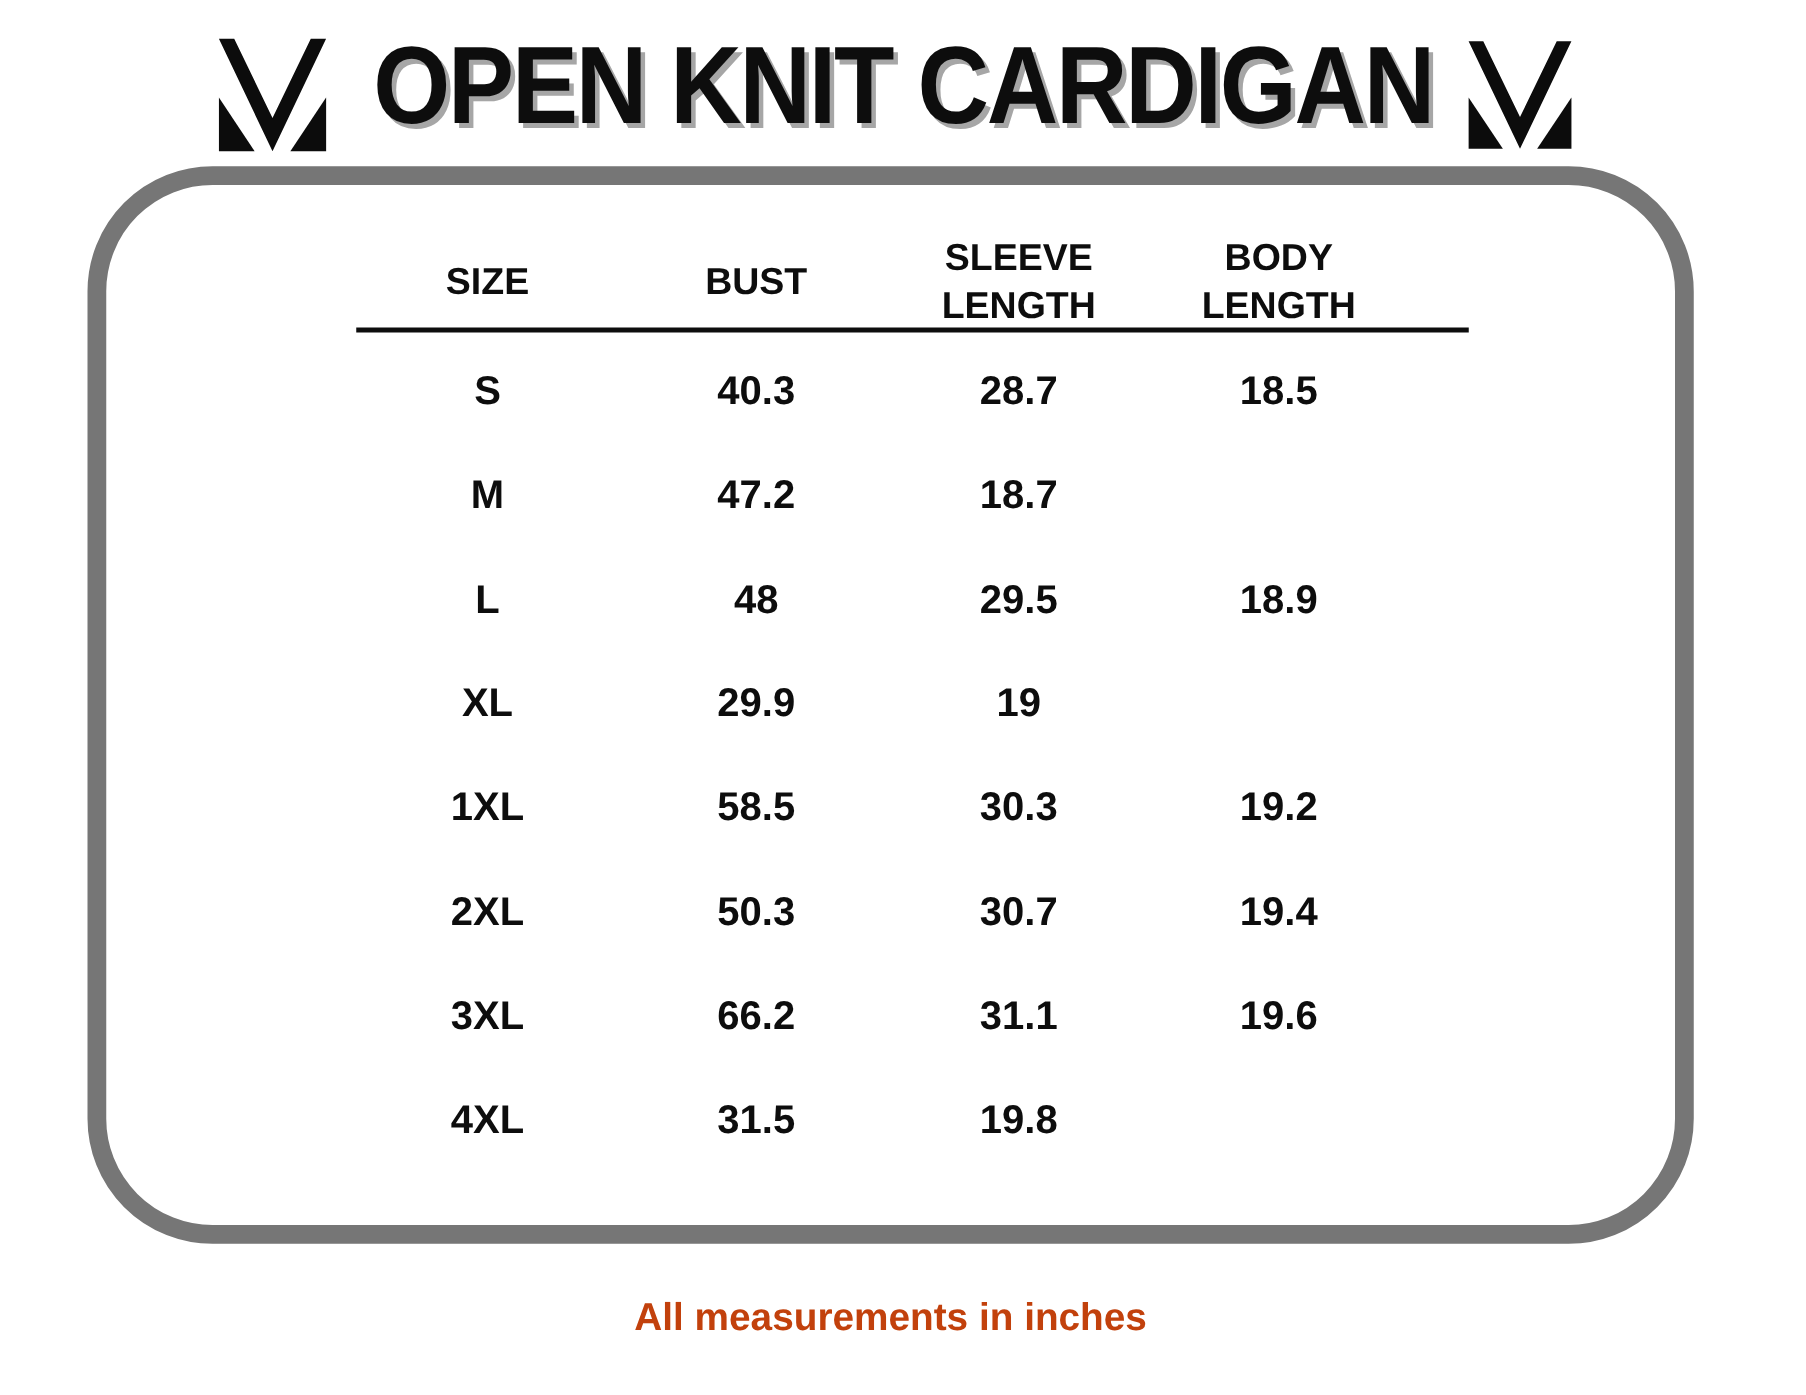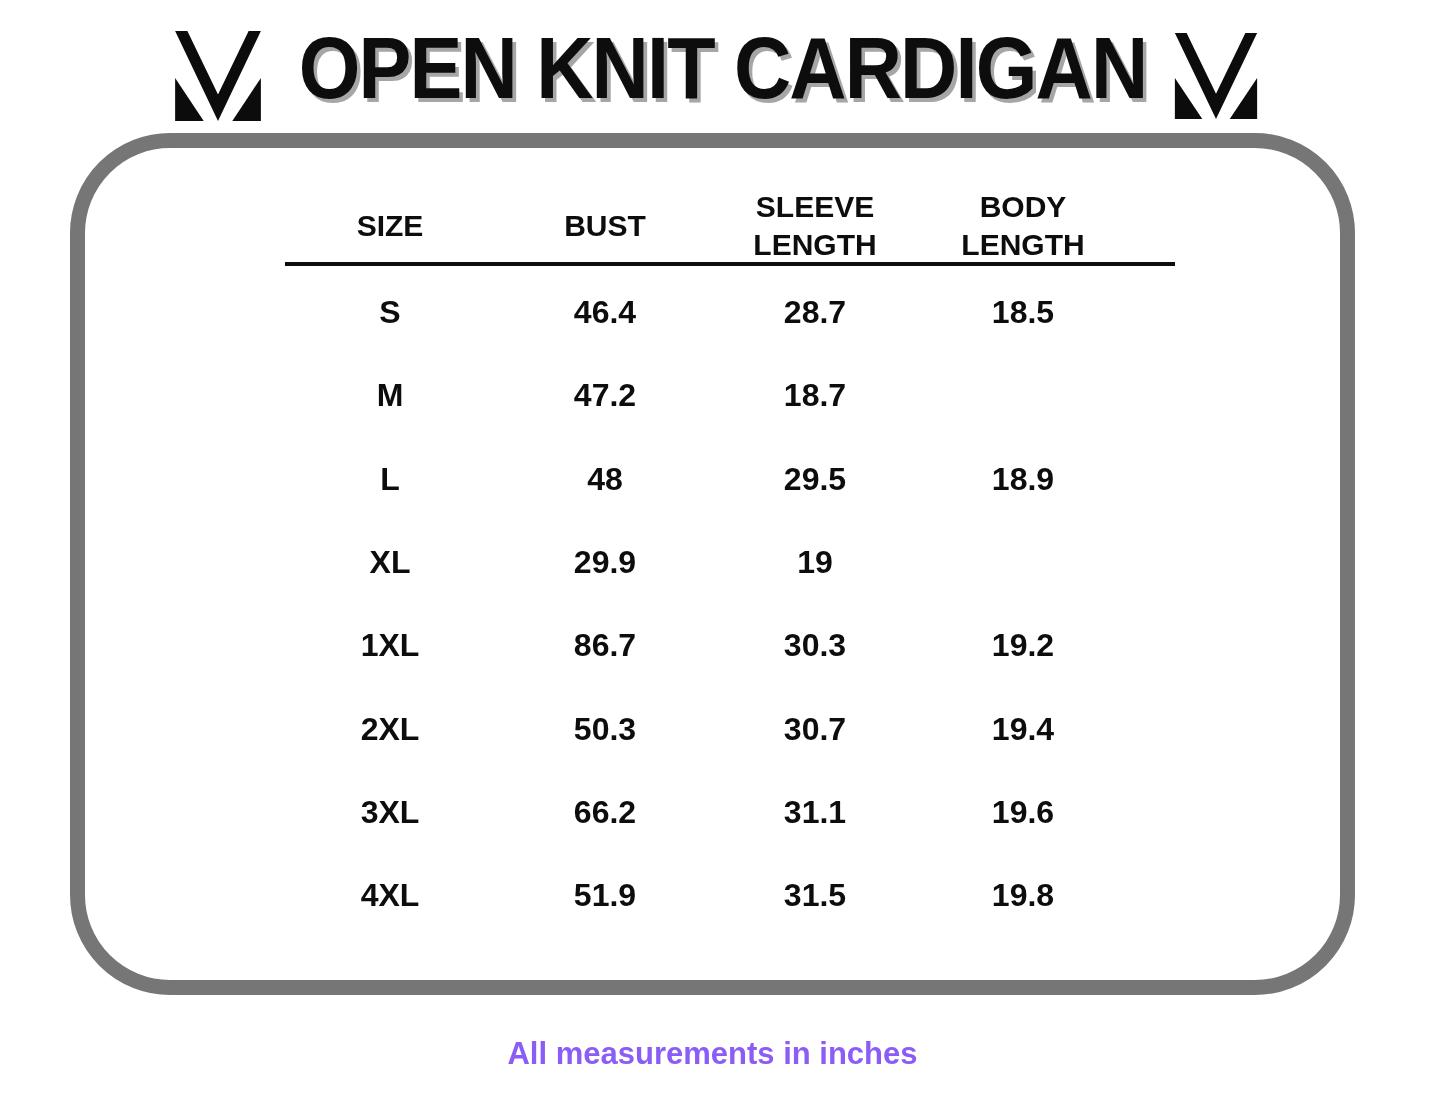--- a/index.html
+++ b/index.html
@@ -109,21 +109,21 @@
 
   
   .note {
     position: absolute;
     left: 70px;
     width: 1285px;
     top: 1036px;
     text-align: center;
     font-size: 31px;
     font-weight: 600;
-    color: #8b5cf6;
+    color: #c2410c;
   }
 </style>
 </head>
 <body>
 
 <div class="page">
 
   <header class="masthead">
     <span class="logo logo-left">
       <svg width="104" height="98" viewBox="0 0 100 96" xmlns="http://www.w3.org/2000/svg" aria-hidden="true">
@@ -146,21 +146,21 @@
     <div class="thead">
       <span class="hcell"><i class="hinner">SIZE</i></span>
       <span class="hcell"><i class="hinner">BUST</i></span>
       <span class="hcell"><i class="hinner">SLEEVE LENGTH</i></span>
       <span class="hcell"><i class="hinner">BODY LENGTH</i></span>
     </div>
     <div class="divider"></div>
     <div class="tbody" id="table-body">
         <div class="trow">
           <span class="tcell">S</span>
-          <span class="tcell">46.4</span>
+          <span class="tcell">40.3</span>
           <span class="tcell">28.7</span>
           <span class="tcell">18.5</span>
         </div>
         <div class="trow">
           <span class="tcell">M</span>
           <span class="tcell">47.2</span>
           <span class="tcell">18.7</span>
         </div>
         <div class="trow">
           <span class="tcell">L</span>
@@ -168,39 +168,38 @@
           <span class="tcell">29.5</span>
           <span class="tcell">18.9</span>
         </div>
         <div class="trow">
           <span class="tcell">XL</span>
           <span class="tcell">29.9</span>
           <span class="tcell">19</span>
         </div>
         <div class="trow">
           <span class="tcell">1XL</span>
-          <span class="tcell">86.7</span>
+          <span class="tcell">58.5</span>
           <span class="tcell">30.3</span>
           <span class="tcell">19.2</span>
         </div>
         <div class="trow">
           <span class="tcell">2XL</span>
           <span class="tcell">50.3</span>
           <span class="tcell">30.7</span>
           <span class="tcell">19.4</span>
         </div>
         <div class="trow">
           <span class="tcell">3XL</span>
           <span class="tcell">66.2</span>
           <span class="tcell">31.1</span>
           <span class="tcell">19.6</span>
         </div>
         <div class="trow">
           <span class="tcell">4XL</span>
-          <span class="tcell">51.9</span>
           <span class="tcell">31.5</span>
           <span class="tcell">19.8</span>
         </div>
       </div>
   </section>
 
   <footer class="note">All measurements in inches</footer>
 
 </div>
 

